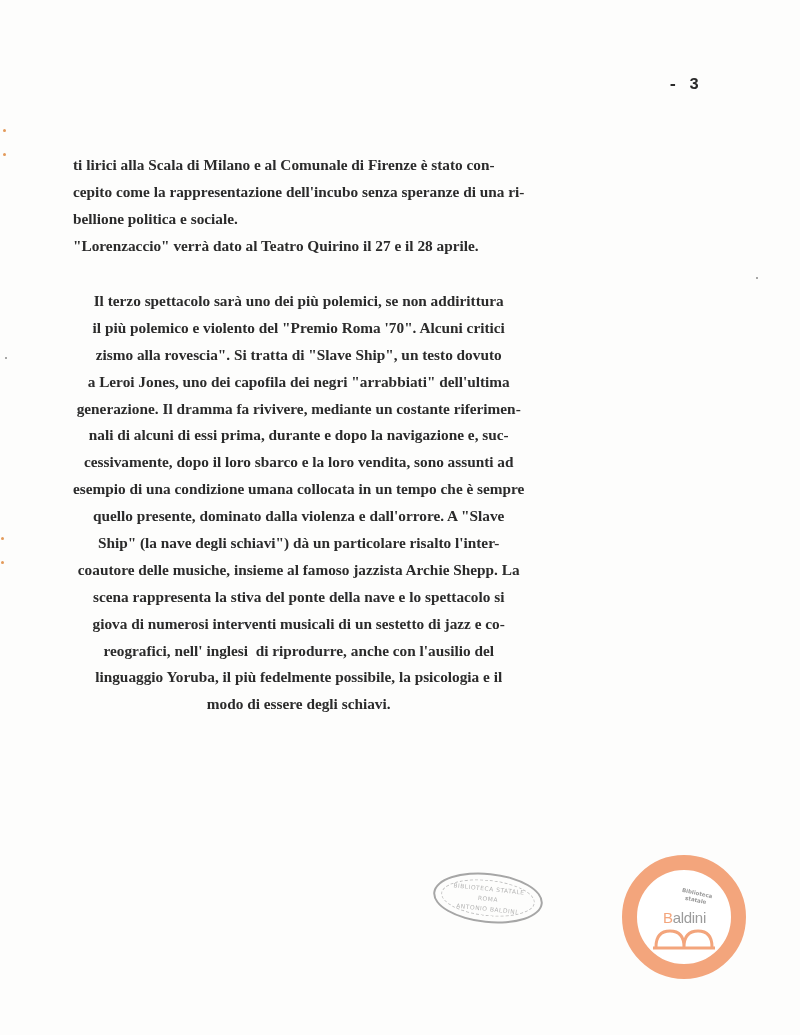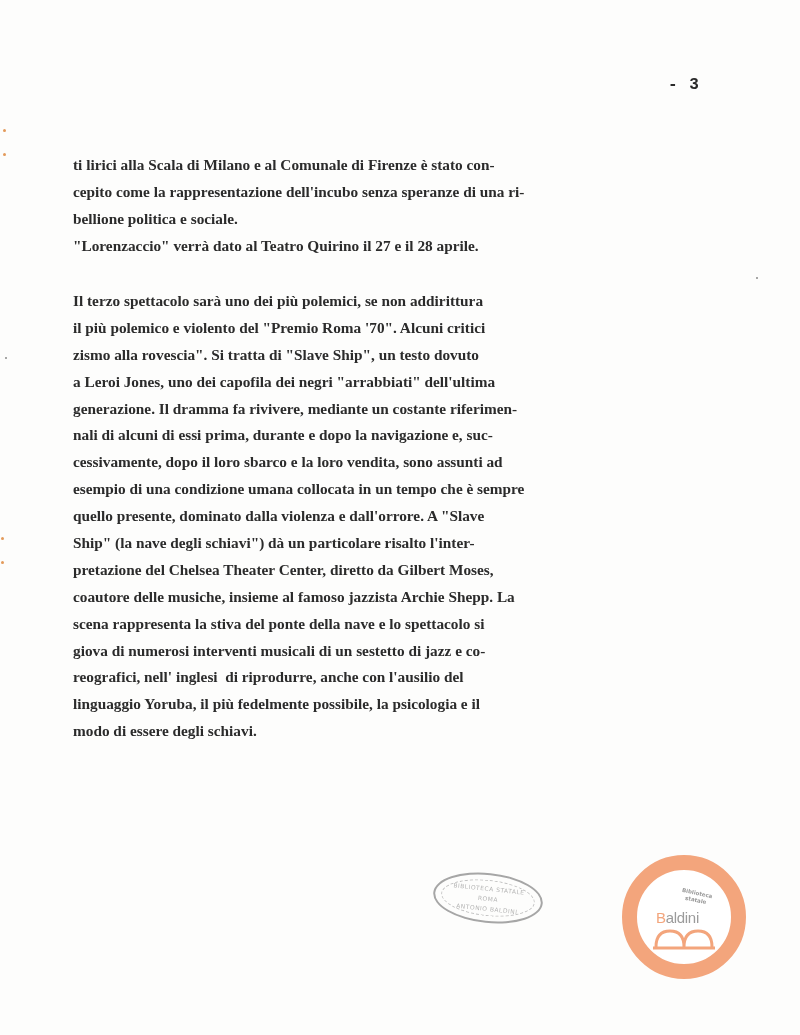--- a/index.html
+++ b/index.html
@@ -37,21 +37,21 @@
     display: block;
     height: 26.9px;
     line-height: 26.9px;
     font-family: Liberation Serif, serif;
     font-size: 15.3px;
     font-weight: bold;
     color: #2b2b2b;
     white-space: pre;
   }
   .para1 { top: 152px; }
-  .para2 { top: 288px; }
+  .para2 { top: 288px; text-align: center; }
 
   
   .speck {
     position: absolute;
     width: 3px; height: 3px;
     border-radius: 50%;
   }
   .speck.orange { background: #e39a5a; }
   .speck.grey { background: #8a8a8a; width: 2px; height: 2px; }
 
@@ -107,21 +107,21 @@
     font-family: "DejaVu Sans", sans-serif;
     font-size: 5.5px;
     font-weight: bold;
     color: #9b9b9b;
     line-height: 7px;
     transform: rotate(12deg);
     text-align: center;
   }
   .logo-word {
     position: absolute;
-    left: 19px;
+    left: 26px;
     top: 39px;
     font-family: "Liberation Sans", sans-serif;
     font-size: 15px;
     color: #9b9b9b;
     letter-spacing: -0.3px;
   }
   .logo-word .first { color: #f3a57c; }
   .logo-book {
     position: absolute;
     left: 16px;
@@ -146,21 +146,20 @@
     <span class="line">Il terzo spettacolo sarà uno dei più polemici, se non addirittura</span>
     <span class="line">il più polemico e violento del "Premio Roma '70". Alcuni critici</span>
     <span class="line">zismo alla rovescia". Si tratta di "Slave Ship", un testo dovuto</span>
     <span class="line">a Leroi Jones, uno dei capofila dei negri "arrabbiati" dell'ultima</span>
     <span class="line">generazione. Il dramma fa rivivere, mediante un costante riferimen-</span>
     <span class="line">nali di alcuni di essi prima, durante e dopo la navigazione e, suc-</span>
     <span class="line">cessivamente, dopo il loro sbarco e la loro vendita, sono assunti ad</span>
     <span class="line">esempio di una condizione umana collocata in un tempo che è sempre</span>
     <span class="line">quello presente, dominato dalla violenza e dall'orrore. A "Slave</span>
     <span class="line">Ship" (la nave degli schiavi") dà un particolare risalto l'inter-</span>
-    <span class="line">pretazione del Chelsea Theater Center, diretto da Gilbert Moses,</span>
     <span class="line">coautore delle musiche, insieme al famoso jazzista Archie Shepp. La</span>
     <span class="line">scena rappresenta la stiva del ponte della nave e lo spettacolo si</span>
     <span class="line">giova di numerosi interventi musicali di un sestetto di jazz e co-</span>
     <span class="line">reografici, nell' inglesi  di riprodurre, anche con l'ausilio del</span>
     <span class="line">linguaggio Yoruba, il più fedelmente possibile, la psicologia e il</span>
     <span class="line">modo di essere degli schiavi.</span>
   </div>
 
   <span class="speck orange" style="left:3px;top:129px;"></span>
   <span class="speck orange" style="left:3px;top:153px;"></span>

